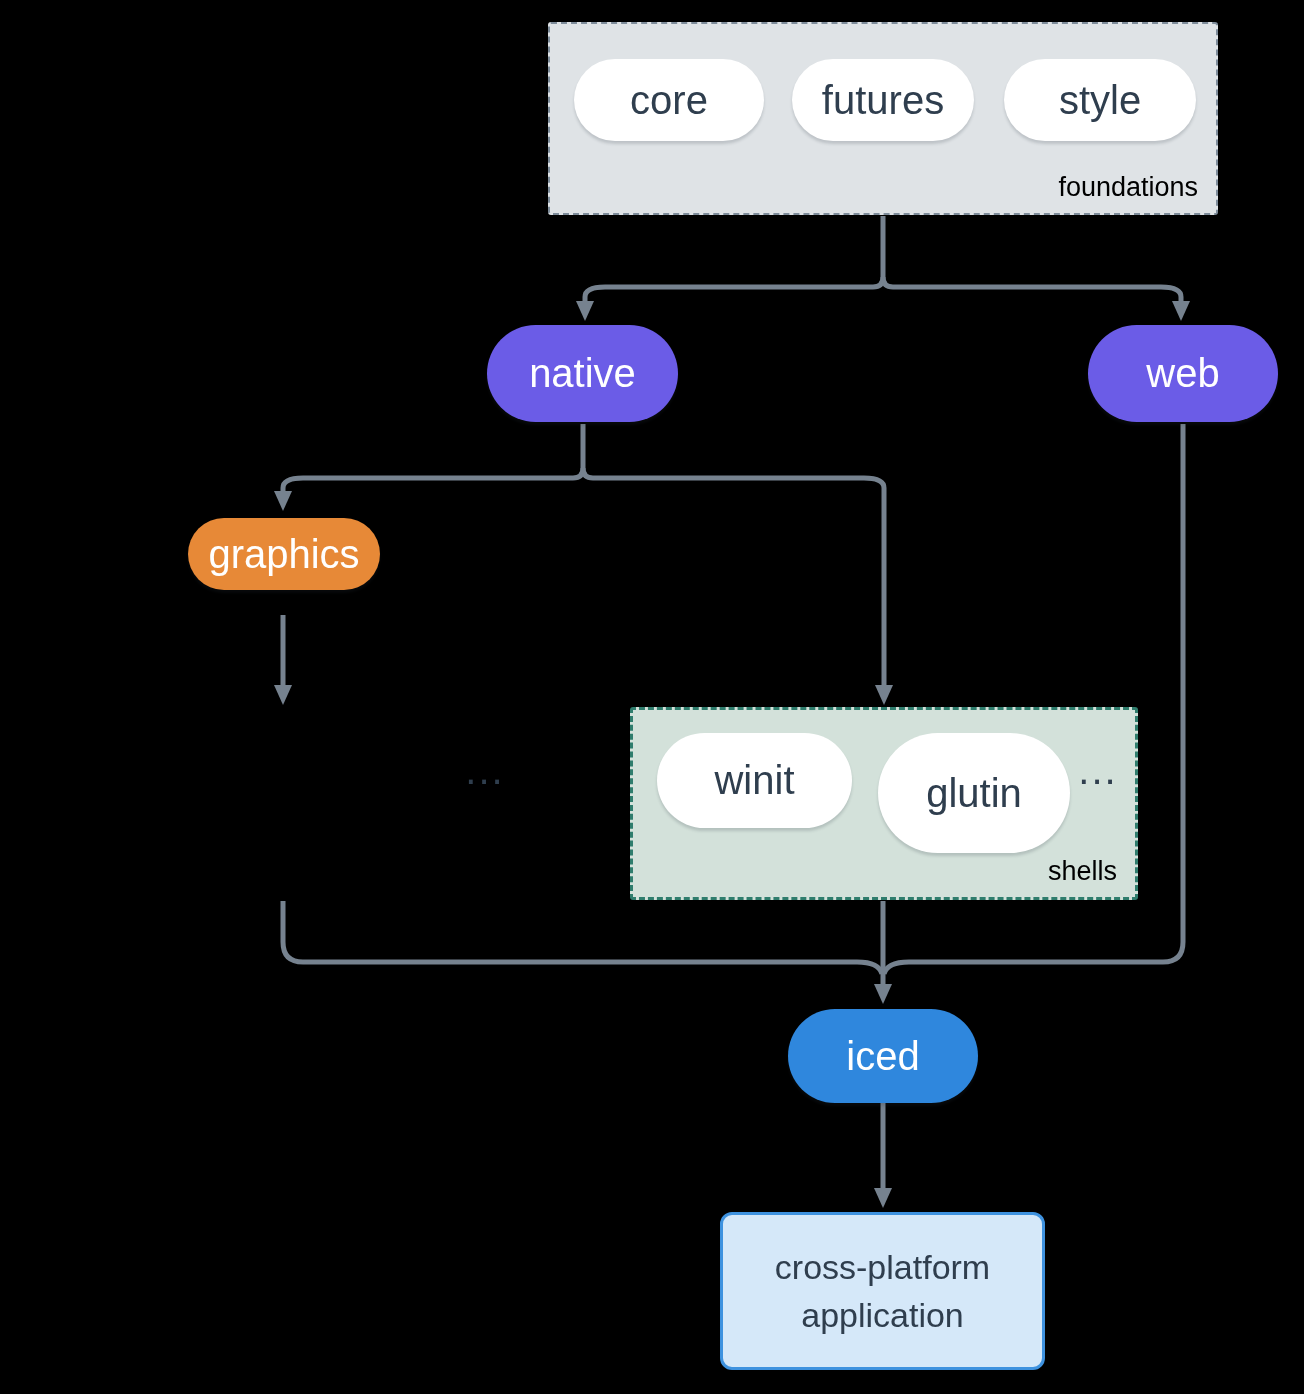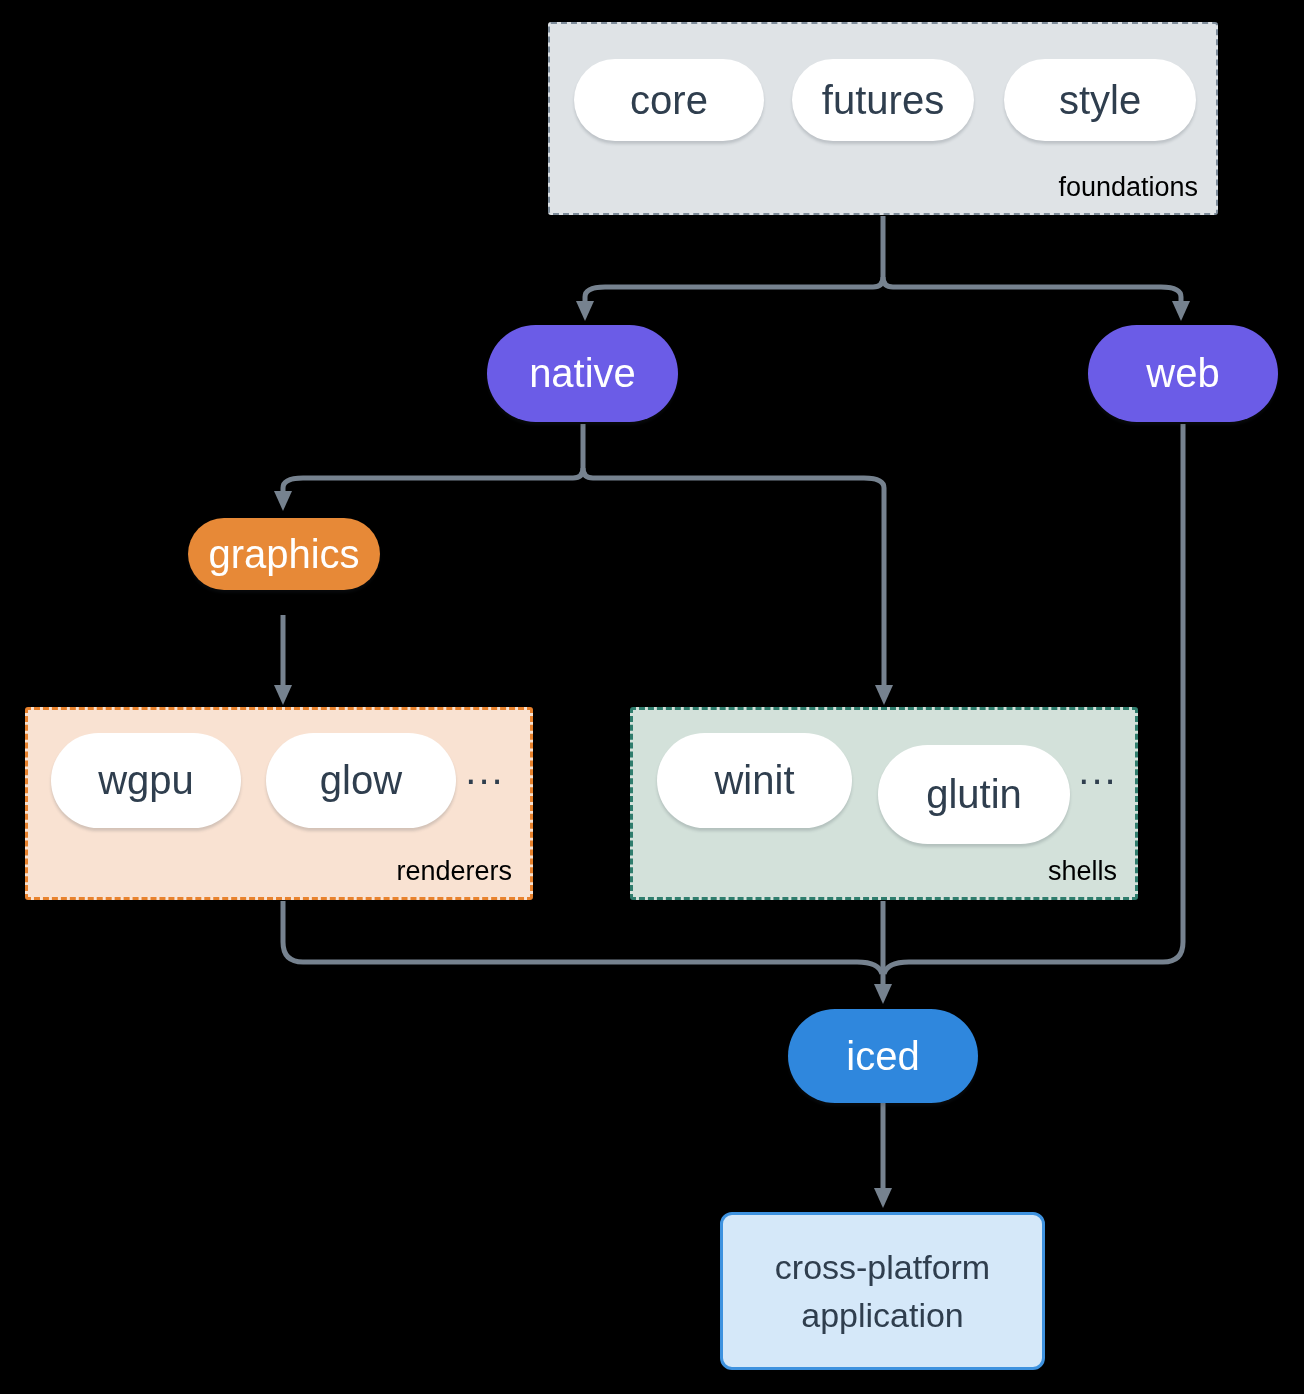--- a/index.html
+++ b/index.html
@@ -28,21 +28,21 @@
   }
   
   .p-core{left:24px;top:35px;width:190px;height:82px;}
   .p-futures{left:242px;top:35px;width:182px;height:82px;}
   .p-style{left:454px;top:35px;width:192px;height:82px;}
   
   .p-wgpu{left:23px;top:23px;width:190px;height:95px;}
   .p-glow{left:238px;top:23px;width:190px;height:95px;}
   
   .p-winit{left:24px;top:23px;width:195px;height:95px;}
-  .p-glutin{left:245px;top:35px;width:192px;height:99px;text-align:right;}
+  .p-glutin{left:245px;top:23px;width:192px;height:120px;text-align:right;}
 
   .dots{
     position:absolute;font-size:40px;color:#2F3E4E;letter-spacing:2px;
   }
   .dots.renderers-dots{left:455px;top:740px;width:60px;height:60px;display:flex;align-items:center;justify-content:center;}
   .dots.shells-dots{left:1068px;top:740px;width:60px;height:60px;display:flex;align-items:center;justify-content:center;}
 
   
   .pill.colored{color:#FFFFFF;}
   .p-native{left:487px;top:325px;width:191px;height:97px;background:#6B5CE7;}
@@ -98,29 +98,20 @@
     <span>native</span>
   </div>
   <div class="pill colored p-web">
     <span>web</span>
   </div>
 
   <div class="pill colored p-graphics">
     <span>graphics</span>
   </div>
 
-  <div class="group renderers">
-    <div class="pill p-wgpu">
-      <span>wgpu</span>
-    </div>
-    <div class="pill p-glow">
-      <span>glow</span>
-    </div>
-    <div class="group-label">renderers</div>
-  </div>
   <div class="dots renderers-dots">...</div>
 
   <div class="group shells">
     <div class="pill p-winit">
       <span>winit</span>
     </div>
     <div class="pill p-glutin">
       <span>glutin</span>
     </div>
     <div class="group-label">shells</div>

